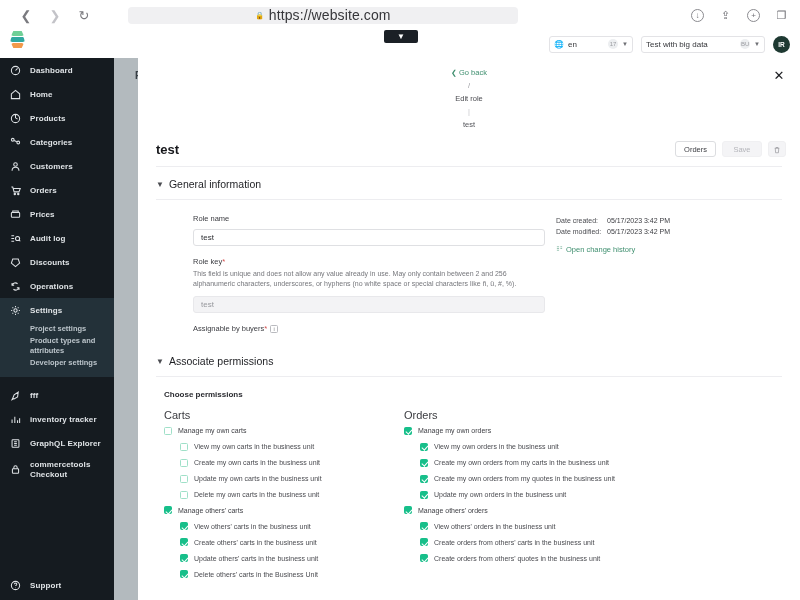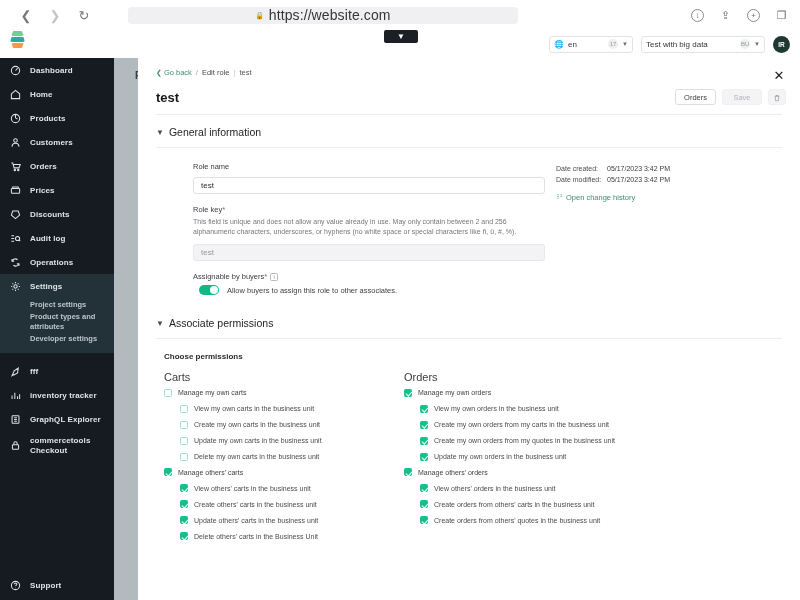--- a/index.html
+++ b/index.html
@@ -134,21 +134,21 @@
     background: rgba(75,90,100,.42);
   }
 
   
   .modal {
     position: absolute; left: 138px; top: 58px;
     width: 662px; height: 542px; background: #fff;
     overflow: hidden;
   }
   .modal-head { position: relative; padding: 10px 18px 0 18px; }
-  .breadcrumb { display: flex; align-items: flex-end; gap: 4px; font-size: 7.5px; }
+  .breadcrumb { display: flex; align-items: center; gap: 4px; font-size: 7.5px; flex-direction: column; }
   .bc-back { color: #3f8f6f; display: flex; align-items: center; gap: 2px; cursor: pointer; }
   .bc-chev { font-size: 7px; }
   .bc-sep { color: #9a9ba0; }
   .bc-cur { color: #4a4b50; }
   .bc-div { color: #c6c7cb; }
   .bc-leaf { color: #54555a; }
 
   .close-x {
     position: absolute; right: 14px; top: 10px;
     width: 14px; height: 14px; font-size: 13px; color: #1b1c20;
@@ -329,20 +329,30 @@
         <svg viewBox="0 0 16 16">
           <circle cx="8" cy="8" r="6"></circle>
           <path d="M8 3v4l3 2"></path>
         </svg>
       </span>
     <span class="ni-lbl">Products</span>
   </div>
   <div class="nav-item">
     <span class="ni-ico">
         <svg viewBox="0 0 16 16">
+          <circle cx="4" cy="4" r="2"></circle>
+          <circle cx="12" cy="8" r="2"></circle>
+          <path d="M6 5l4 2"></path>
+        </svg>
+      </span>
+    <span class="ni-lbl">Categories</span>
+  </div>
+  <div class="nav-item">
+    <span class="ni-ico">
+        <svg viewBox="0 0 16 16">
           <circle cx="8" cy="5" r="2.6"></circle>
           <path d="M3 14c0-3 2.2-5 5-5s5 2 5 5"></path>
         </svg>
       </span>
     <span class="ni-lbl">Customers</span>
   </div>
   <div class="nav-item">
     <span class="ni-ico">
         <svg viewBox="0 0 16 16">
           <path d="M2 3h2l2 7h7l2-5H5"></path>
@@ -357,34 +367,34 @@
         <svg viewBox="0 0 16 16">
           <rect x="2" y="5" width="12" height="7" rx="1"></rect>
           <path d="M4 5V3h8v2"></path>
         </svg>
       </span>
     <span class="ni-lbl">Prices</span>
   </div>
   <div class="nav-item">
     <span class="ni-ico">
         <svg viewBox="0 0 16 16">
-          <path d="M4 3h8l2 6-6 5-6-5z"></path>
-        </svg>
-      </span>
-    <span class="ni-lbl">Discounts</span>
-  </div>
-  <div class="nav-item">
-    <span class="ni-ico">
-        <svg viewBox="0 0 16 16">
           <path d="M2 4h4M2 8h4M2 12h4"></path>
           <circle cx="11" cy="8" r="3"></circle>
           <path d="M13.2 10.2L15 12"></path>
         </svg>
       </span>
     <span class="ni-lbl">Audit log</span>
+  </div>
+  <div class="nav-item">
+    <span class="ni-ico">
+        <svg viewBox="0 0 16 16">
+          <path d="M4 3h8l2 6-6 5-6-5z"></path>
+        </svg>
+      </span>
+    <span class="ni-lbl">Discounts</span>
   </div>
   <div class="nav-item">
     <span class="ni-ico">
         <svg viewBox="0 0 16 16">
           <path d="M3 6a5 5 0 018-2M13 10a5 5 0 01-8 2"></path>
           <path d="M3 3v3h3M13 13v-3h-3"></path>
         </svg>
       </span>
     <span class="ni-lbl">Operations</span>
   </div>
@@ -513,26 +523,20 @@
           <span>Role key</span><span class="req">*</span>
         </div>
         <div class="help-text">This field is unique and does not allow any value already in use. May only contain between 2 and 256 alphanumeric characters, underscores, or hyphens (no white space or special characters like ñ, ü, #, %).</div>
         <input class="text-input readonly" readonly="" value="test" style="">
       </div>
 
       <div class="field-block">
         <div class="field-label">
           <span>Assignable by buyers</span><span class="req">*</span><span class="info-chip">i</span>
         </div>
-        <div class="toggle-row">
-          <div class="toggle">
-              <div class="knob"></div>
-            </div>
-          <div class="toggle-text">Allow buyers to assign this role to other associates.</div>
-        </div>
       </div>
 
     </div>
 
     <div class="form-right">
       <div class="meta-line">
         <span class="meta-key">Date created:</span>
         <span class="meta-val">05/17/2023 3:42 PM</span>
       </div>
       <div class="meta-line">

